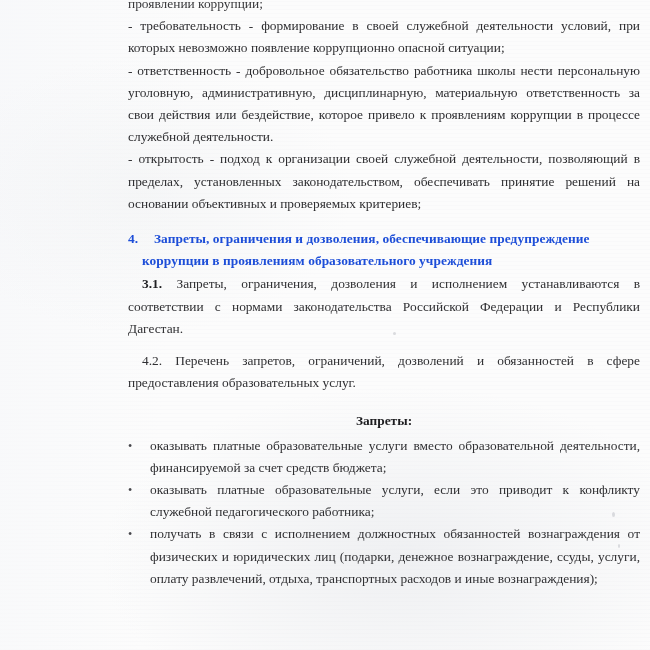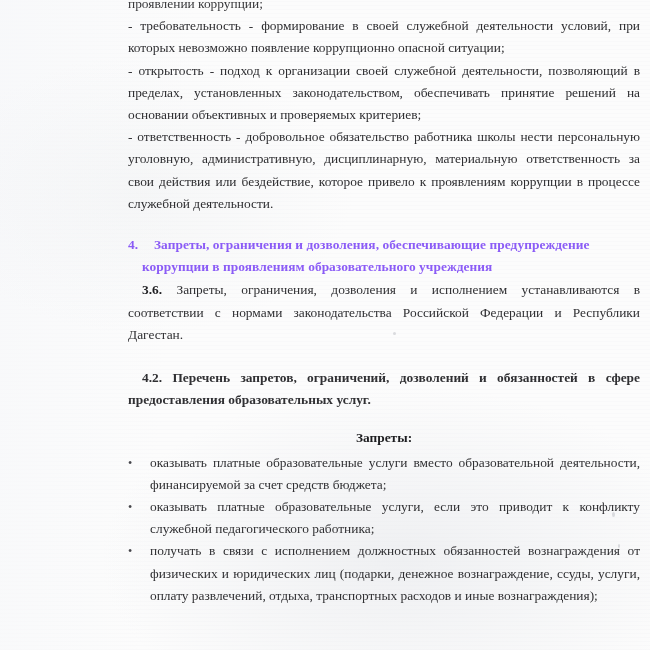--- a/index.html
+++ b/index.html
@@ -71,25 +71,25 @@
   }
 
   .gap-para { }
 
   .defn {
     color: #2e2e31;
   }
 
   
   .heading-num {
-    margin-top: 19px;
+    margin-top: 13px;
     padding-left: 26px;
     text-indent: -26px;
     font-weight: bold;
-    color: #8b5cf6;
+    color: #1d4ed8;
     text-align: justify;
     letter-spacing: .05px;
   }
   .heading-num .num {
     display: inline-block;
     width: 26px;
     text-indent: 0;
     font-weight: bold;
   }
   
@@ -101,23 +101,22 @@
   .sub-para {
     margin-top: 1px;
     text-indent: 14px;
   }
   .sub-para .lead {
     font-weight: bold;
     color: #1f1f22;
   }
 
   .sub-para-2 {
-    margin-top: 21px;
+    margin-top: 10px;
     text-indent: 14px;
-    font-weight: bold;
   }
 
   .label-bold {
     margin-top: 16px;
     font-weight: bold;
     color: #1d1d20;
     text-align: center;
   }
 
   
@@ -165,31 +164,31 @@
   <span class="speck" style="left:612px; top:512px; width:3px; height:5px;"></span>
   <span class="speck" style="left:618px; top:544px; width:2px; height:4px;"></span>
   <span class="speck" style="left:393px; top:332px; width:3px; height:3px;"></span>
 
   <div class="text-column">
 
     <p class="clipped-top">проявлении коррупции;</p>
 
     <p class="defn gap-para">- требовательность - формирование в своей служебной деятельности условий, при которых невозможно появление коррупционно опасной ситуации;</p>
 
+    <p class="defn gap-para">- ответственность - добровольное обязательство работника школы нести персональную уголовную, административную, дисциплинарную, материальную ответственность за свои действия или бездействие, которое привело к проявлениям коррупции в процессе служебной деятельности.</p>
+
     <p class="defn gap-para">- открытость - подход к организации своей служебной деятельности, позволяющий в пределах, установленных законодательством, обеспечивать принятие решений на основании объективных и проверяемых критериев;</p>
-
-    <p class="defn gap-para">- ответственность - добровольное обязательство работника школы нести персональную уголовную, административную, дисциплинарную, материальную ответственность за свои действия или бездействие, которое привело к проявлениям коррупции в процессе служебной деятельности.</p>
 
     <div class="heading-num">
       <span class="num">4.</span><span>Запреты, ограничения и дозволения, обеспечивающие предупреждение</span>
       <span class="heading-cont">коррупции в проявлениям образовательного учреждения</span>
     </div>
 
     <p class="sub-para">
-      <span class="lead">3.6.</span>
+      <span class="lead">3.1.</span>
       <span>Запреты, ограничения, дозволения и исполнением устанавливаются в соответствии с нормами законодательства Российской Федерации и Республики Дагестан.</span>
     </p>
 
     <p class="sub-para-2">
       <span class="lead">4.2.</span>
       <span>Перечень запретов, ограничений, дозволений и обязанностей в сфере предоставления образовательных услуг.</span>
     </p>
 
     <p class="label-bold">Запреты:</p>
 

